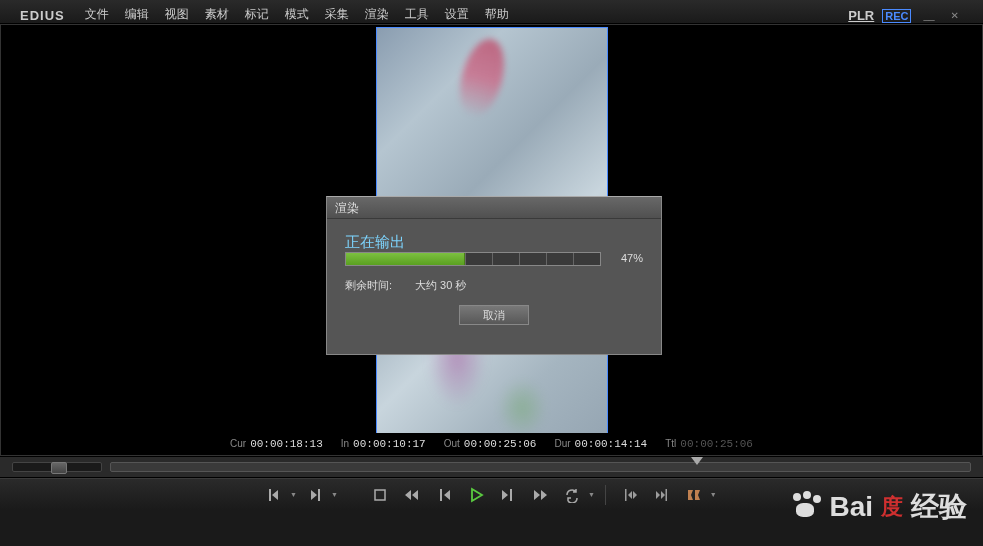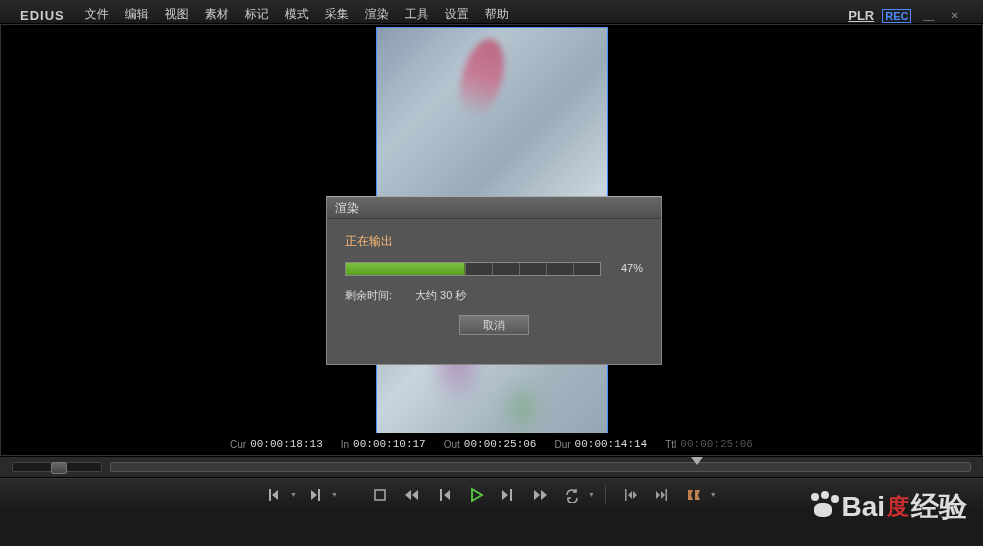--- a/index.html
+++ b/index.html
@@ -13,29 +13,29 @@
 .rec { color: #4a8aff; font-size: 11px; font-weight: bold; border: 1px solid #4a8aff; padding: 0 2px; }
 .win-btn { color: #888; font-size: 10px; cursor: pointer; padding: 0 4px; }
 
 .preview-area { height: 432px; background: #000; display: flex; justify-content: center; align-items: flex-start; position: relative; border: 1px solid #333; }
 .preview-frame { width: 232px; height: 414px; margin-top: 2px; border: 1px solid #4a8aff; background: linear-gradient(135deg, #8a9db0 0%, #b5c5d0 20%, #9aabb8 40%, #c8d5dd 60%, #a5b5c0 80%, #95a5b2 100%); position: relative; overflow: hidden; }
 .smoke1 { position: absolute; top: 10px; left: 85px; width: 40px; height: 80px; background: linear-gradient(180deg, #c04060, #d06080, transparent); border-radius: 50%; transform: rotate(15deg); filter: blur(3px); opacity: 0.7; }
 .smoke2 { position: absolute; top: 280px; left: 50px; width: 60px; height: 100px; background: radial-gradient(ellipse, #a558a0, transparent 70%); filter: blur(5px); opacity: 0.5; }
 .smoke3 { position: absolute; top: 350px; left: 120px; width: 50px; height: 60px; background: radial-gradient(ellipse, #6aa860, transparent 70%); filter: blur(4px); opacity: 0.4; }
 
 .timecode-bar { position: absolute; bottom: 0; left: 0; right: 0; height: 22px; background: #000; display: flex; justify-content: center; gap: 18px; align-items: center; }
-.tc-group { display: flex; align-items: center; gap: 4px; }
+.tc-group { display: flex; align-items: flex-start; gap: 4px; }
 .tc-label { color: #888; font-size: 10px; }
 .tc-value { color: #ddd; font-size: 11px; font-family: Liberation Mono, monospace; }
 .tc-group.dim .tc-value { color: #555; }
 
 .dialog { position: absolute; top: 196px; left: 326px; width: 336px; background: #555; border: 1px solid #888; border-top: 1px solid #aaa; z-index: 10; }
 .dialog-title { height: 22px; background: linear-gradient(#686868, #505050); color: #ddd; font-size: 12px; padding: 3px 8px; border-bottom: 1px solid #3a3a3a; }
 .dialog-body { padding: 14px 18px 12px; }
-.dialog-status { color: #fdba74; font-size: 12px; margin-bottom: 12px; }
+.dialog-status { color: #7dd3fc; font-size: 15px; }
 .prog-row { display: flex; align-items: flex-start; gap: 20px; margin-bottom: 12px; }
 .prog-track { flex: 1; height: 14px; background: #3a3a3a; border: 1px solid #888; display: flex; }
 .prog-fill { width: 47%; background: linear-gradient(#7cc040, #5aa020); border-right: 1px solid #4a8018; }
 .prog-seg { flex: 1; border-left: 1px solid #666; }
 .prog-pct { color: #ddd; font-size: 11px; }
 .info-row { display: flex; font-size: 11px; color: #ddd; margin-bottom: 2px; }
 .info-label { width: 70px; }
 .dialog-btn { display: block; margin: 12px auto 17px; width: 70px; height: 20px; background: linear-gradient(#787878, #585858); border: 1px solid #888; color: #ddd; font-size: 11px; cursor: pointer; }
 
 .scrubber { height: 22px; background: #2a2a2a; border-top: 1px solid #000; border-bottom: 1px solid #000; display: flex; align-items: center; padding: 0 12px; gap: 8px; }
@@ -46,21 +46,21 @@
 .time-playhead::before { content: ""; position: absolute; top: 0; left: 0; width: 0; height: 0; border-left: 6px solid transparent; border-right: 6px solid transparent; border-top: 8px solid #aaa; }
 
 .controls { height: 32px; background: linear-gradient(#2a2a2a, #1a1a1a); display: flex; align-items: center; padding: 0 16px 0 260px; gap: 4px; border-top: 1px solid #3a3a3a; }
 .ctl-btn { width: 28px; height: 22px; display: flex; align-items: center; justify-content: center; cursor: pointer; color: #aaa; border-radius: 2px; }
 .ctl-btn svg { width: 16px; height: 16px; }
 .ctl-gap { width: 20px; }
 .ctl-sep { width: 1px; height: 20px; background: #444; margin: 0 6px; }
 .drop-arrow { font-size: 7px; color: #888; margin-left: -2px; display: inline-block; }
 
 .watermark { position: absolute; right: 16px; bottom: 20px; text-align: right; opacity: 0.85; pointer-events: none; }
-.wm-main { color: #fff; font-size: 28px; font-weight: bold; display: flex; align-items: center; justify-content: flex-end; gap: 2px; }
+.wm-main { color: #fff; font-size: 28px; font-weight: bold; display: flex; align-items: center; justify-content: flex-end; gap: 8px; }
 .wm-paw { width: 32px; height: 28px; position: relative; }
 .wm-paw span { position: absolute; background: #fff; border-radius: 50%; }
 .wm-domain { color: #ddd; font-size: 14px; font-style: italic; margin-top: -4px; }
 </style>
 </head>
 <body>
 
 <div class="menubar">
   <span class="logo">EDIUS</span>
   <span class="menu-item">文件</span>

